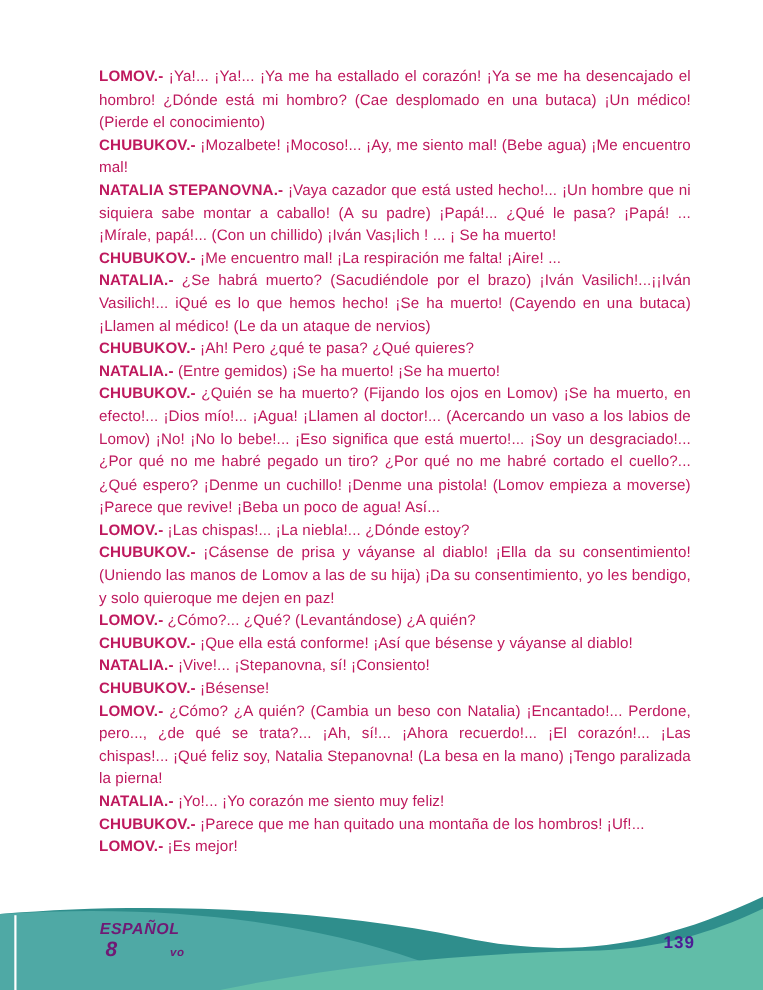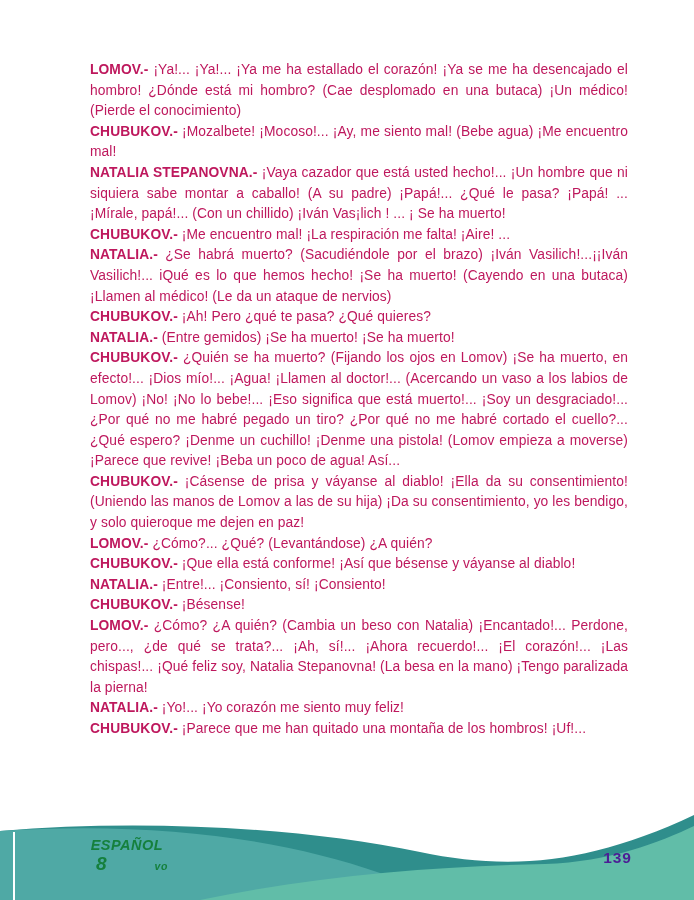--- a/index.html
+++ b/index.html
@@ -43,21 +43,21 @@
   .footer svg {
     position: absolute;
     left: 0;
     top: 0;
     display: block;
   }
   .brand {
     position: absolute;
     left: 86px;
     top: 48px;
-    color: #15803d;
+    color: #701a75;
     font-style: italic;
     text-align: center;
     line-height: 1;
   }
   .brand-line1 {
     display: block;
     font-size: 14.5px;
     font-weight: bold;
     letter-spacing: 0.5px;
   }
@@ -94,28 +94,30 @@
   <main class="text-block">
 
   <p class="speech"><b class="speaker">LOMOV.-</b><span> ¡Ya!... ¡Ya!... ¡Ya me ha estallado el corazón! ¡Ya se me ha desencajado el hombro! ¿Dónde está mi hombro? (Cae desplomado en una butaca) ¡Un médico! (Pierde el conocimiento)</span></p>
       <p class="speech"><b class="speaker">CHUBUKOV.-</b><span> ¡Mozalbete! ¡Mocoso!... ¡Ay, me siento mal! (Bebe agua) ¡Me encuentro mal!</span></p>
       <p class="speech"><b class="speaker">NATALIA STEPANOVNA.-</b><span> ¡Vaya cazador que está usted hecho!... ¡Un hombre que ni siquiera sabe montar a caballo! (A su padre) ¡Papá!... ¿Qué le pasa? ¡Papá! ... ¡Mírale, papá!... (Con un chillido) ¡Iván Vas¡lich ! ... ¡ Se ha muerto!</span></p>
       <p class="speech"><b class="speaker">CHUBUKOV.-</b><span> ¡Me encuentro mal! ¡La respiración me falta! ¡Aire! ...</span></p>
       <p class="speech"><b class="speaker">NATALIA.-</b><span> ¿Se habrá muerto? (Sacudiéndole por el brazo) ¡Iván Vasilich!...¡¡Iván Vasilich!... iQué es lo que hemos hecho! ¡Se ha muerto! (Cayendo en una butaca) ¡Llamen al médico! (Le da un ataque de nervios)</span></p>
       <p class="speech"><b class="speaker">CHUBUKOV.-</b><span> ¡Ah! Pero ¿qué te pasa? ¿Qué quieres?</span></p>
       <p class="speech"><b class="speaker">NATALIA.-</b><span> (Entre gemidos) ¡Se ha muerto! ¡Se ha muerto!</span></p>
       <p class="speech"><b class="speaker">CHUBUKOV.-</b><span> ¿Quién se ha muerto? (Fijando los ojos en Lomov) ¡Se ha muerto, en efecto!... ¡Dios mío!... ¡Agua! ¡Llamen al doctor!... (Acercando un vaso a los labios de Lomov) ¡No! ¡No lo bebe!... ¡Eso significa que está muerto!... ¡Soy un desgraciado!... ¿Por qué no me habré pegado un tiro? ¿Por qué no me habré cortado el cuello?... ¿Qué espero? ¡Denme un cuchillo! ¡Denme una pistola! (Lomov empieza a moverse) ¡Parece que revive! ¡Beba un poco de agua! Así...</span></p>
+      <p class="speech"><b class="speaker">LOMOV.-</b><span> ¡Las chispas!... ¡La niebla!... ¿Dónde estoy?</span></p>
       <p class="speech"><b class="speaker">CHUBUKOV.-</b><span> ¡Cásense de prisa y váyanse al diablo! ¡Ella da su consentimiento! (Uniendo las manos de Lomov a las de su hija) ¡Da su consentimiento, yo les bendigo, y solo quieroque me dejen en paz!</span></p>
       <p class="speech"><b class="speaker">LOMOV.-</b><span> ¿Cómo?... ¿Qué? (Levantándose) ¿A quién?</span></p>
       <p class="speech"><b class="speaker">CHUBUKOV.-</b><span> ¡Que ella está conforme! ¡Así que bésense y váyanse al diablo!</span></p>
-      <p class="speech"><b class="speaker">NATALIA.-</b><span> ¡Entre!... ¡Consiento, sí! ¡Consiento!</span></p>
+      <p class="speech"><b class="speaker">NATALIA.-</b><span> ¡Vive!... ¡Stepanovna, sí! ¡Consiento!</span></p>
       <p class="speech"><b class="speaker">CHUBUKOV.-</b><span> ¡Bésense!</span></p>
       <p class="speech"><b class="speaker">LOMOV.-</b><span> ¿Cómo? ¿A quién? (Cambia un beso con Natalia) ¡Encantado!... Perdone, pero..., ¿de qué se trata?... ¡Ah, sí!... ¡Ahora recuerdo!... ¡El corazón!... ¡Las chispas!... ¡Qué feliz soy, Natalia Stepanovna! (La besa en la mano) ¡Tengo paralizada la pierna!</span></p>
       <p class="speech"><b class="speaker">NATALIA.-</b><span> ¡Yo!... ¡Yo corazón me siento muy feliz!</span></p>
       <p class="speech"><b class="speaker">CHUBUKOV.-</b><span> ¡Parece que me han quitado una montaña de los hombros! ¡Uf!...</span></p>
+      <p class="speech"><b class="speaker">LOMOV.-</b><span> ¡Es mejor!</span></p>
     </main>
 
   <footer class="footer">
     <svg width="694" height="110" viewBox="0 0 694 110" aria-hidden="true">
       <path d="M 0 41 C 140 29, 300 37, 420 62 C 510 81, 590 74, 694 25 L 694 110 L 0 110 Z" fill="#2f8e8c"></path>
       <path d="M 0 41 C 150 31, 280 48, 380 83 C 420 96, 450 104, 470 110 L 0 110 Z" fill="#4fa9a5"></path>
       <path d="M 200 110 C 320 85, 440 76, 545 74 C 610 72, 660 52, 694 36 L 694 110 Z" fill="#61bda8"></path>
       <rect x="13" y="42" width="2" height="68" fill="#ffffff"></rect>
     </svg>
 

